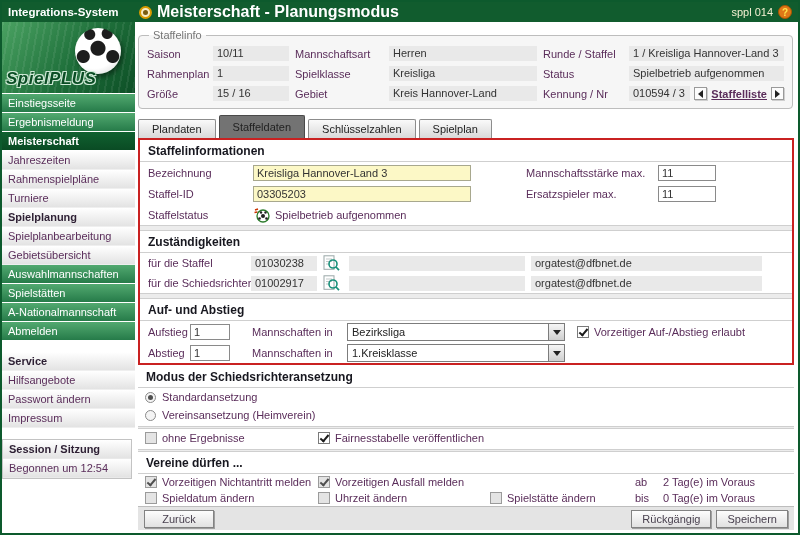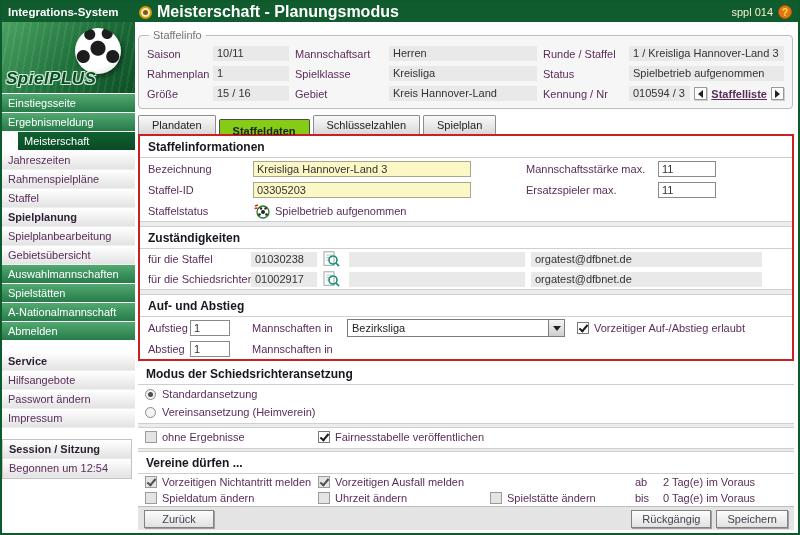--- a/index.html
+++ b/index.html
@@ -21,21 +21,21 @@
             radial-gradient(circle at 82% 62%, #1d1d1d 0 6px, transparent 7px),
             radial-gradient(circle at 32% 14%, #1d1d1d 0 5px, transparent 6px),
             radial-gradient(circle at 70% 12%, #1d1d1d 0 5px, transparent 6px),
             radial-gradient(circle at 42% 36%, #ffffff 0 60%, #cfcfcf 100%);
           box-shadow: 2px 3px 5px rgba(0,0,0,0.45); }
   .logo-text { position:absolute; left:4px; bottom:4px; font-style:italic; font-weight:bold; font-size:17px; letter-spacing:0.5px; color:#0b4e25;
                text-shadow:-1px -1px 0 #cfe9d6, 1px -1px 0 #cfe9d6, -1px 1px 0 #cfe9d6, 1px 1px 0 #cfe9d6; }
 
   .mi { height:19px; flex:none; line-height:18px; padding-left:6px; border-bottom:1px solid #fff; cursor:pointer; white-space:nowrap; overflow:hidden; }
   .mi-green { background:linear-gradient(#52a970,#267b49); color:#fff; }
-  .mi-active { background:linear-gradient(#106130,#0a4b24); color:#fff; font-weight:normal;margin-left:16px; }
+  .mi-active { background:linear-gradient(#106130,#0a4b24); color:#fff; font-weight:bold; }
   .mi-light { background:linear-gradient(#ffffff,#e3e3e3); color:#5a2d5a; border-bottom:1px solid #efefef; }
   .mi-bold  { background:linear-gradient(#ffffff,#e3e3e3); color:#2d1f33; font-weight:bold; border-bottom:1px solid #efefef; }
   .sb-gap { height:11px; flex:none; }
   .session-box { border:1px solid #c3c3c3; margin-right:3px; }
   .session-box .mi { border-bottom:1px solid #e9e9e9; }
 
   
   .main { flex:1; min-width:0; display:flex; flex-direction:column; background:#fff; }
   .main-header { height:20px; flex:none; background:#115c2e; display:flex; align-items:center; gap:5px; padding:0 6px 0 4px; }
   .main-header .title { color:#fff; font-weight:bold; font-size:16px; }
@@ -58,21 +58,21 @@
   .nav-btn { width:13px; height:13px; flex:none; border:1px solid #9a9a9a; background:#fcfcfc; box-shadow:1px 1px 0 #cfcfcf;
              display:inline-flex; align-items:center; justify-content:center; cursor:pointer; }
   .tri-l { width:0; height:0; border-top:4px solid transparent; border-bottom:4px solid transparent; border-right:5px solid #222; }
   .tri-r { width:0; height:0; border-top:4px solid transparent; border-bottom:4px solid transparent; border-left:5px solid #222; }
   .link { color:#5a2d5a; font-weight:bold; text-decoration:underline; cursor:pointer; white-space:nowrap; }
 
   
   .tabs { display:flex; gap:3px; margin:6px 0 0 1px; align-items:flex-end; height:23px; position:relative; z-index:2; }
   .tab { height:19px; line-height:18px; padding:0 13px; background:linear-gradient(#fafafa,#d9d9d9); border:1px solid #8c8c8c; border-bottom:none;
          border-radius:2px 2px 0 0; color:#222; cursor:pointer; }
-  .tab.active { height:15px; line-height:22px; background:#84cc16; font-weight:bold; border-color:#4a4a4a; }
+  .tab.active { height:23px; line-height:22px; background:#737373; font-weight:normal; border-color:#4a4a4a; }
 
   
   .redbox { border:2px solid #c92121; margin:0 1px; background:#fff; }
   .sec-title { font-weight:bold; font-size:12px; color:#17171f; padding:4px 8px 3px; border-bottom:1px solid #cfcfcf; }
   .sec-band { height:6px; background:#ececec; border-top:1px solid #cfcfcf; border-bottom:1px solid #cfcfcf; }
 
   .si-row { display:grid; grid-template-columns:105px 218px 55px 132px 62px; align-items:center; padding:2px 8px; height:21px; }
   .form-label { color:#5a2d5a; white-space:nowrap; }
   .inp-y { width:100%; height:16px; background:#fcf8c6; border:1px solid #a8a88e; padding:0 3px; font:11px "Liberation Sans","DejaVu Sans",sans-serif; color:#333; }
   .inp-w { width:58px; height:16px; background:#fff; border:1px solid #8a8a8a; padding:0 3px; font:11px "Liberation Sans","DejaVu Sans",sans-serif; color:#333; }
@@ -128,21 +128,21 @@
     <div class="sb-logo">
       <div class="grass"></div>
       <div class="ball"></div>
       <div class="logo-text">SpielPLUS</div>
     </div>
     <div class="mi mi-green">Einstiegsseite</div>
     <div class="mi mi-green">Ergebnismeldung</div>
     <div class="mi mi-active">Meisterschaft</div>
     <div class="mi mi-light">Jahreszeiten</div>
     <div class="mi mi-light">Rahmenspielpläne</div>
-    <div class="mi mi-light">Staffel</div>
+    <div class="mi mi-light">Turniere</div>
     <div class="mi mi-bold">Spielplanung</div>
     <div class="mi mi-light">Spielplanbearbeitung</div>
     <div class="mi mi-light">Gebietsübersicht</div>
     <div class="mi mi-green">Auswahlmannschaften</div>
     <div class="mi mi-green">Spielstätten</div>
     <div class="mi mi-green">A-Nationalmannschaft</div>
     <div class="mi mi-green">Abmelden</div>
     <div class="sb-gap"></div>
     <div class="mi mi-bold">Service</div>
     <div class="mi mi-light">Hilfsangebote</div>
@@ -290,20 +290,26 @@
           <span class="check-item" style="margin-left:12px">
             <span class="cb on"></span>
             <span>Vorzeitiger Auf-/Abstieg erlaubt</span>
           </span>
         </div>
 
         <div class="aa-row">
           <span class="form-label">Abstieg</span>
           <input class="inp-s" type="text" value="1" style="">
           <span class="form-label">Mannschaften in</span>
+          <span class="select">
+            <span class="txt">1.Kreisklasse</span>
+            <span class="arr">
+                <span class="tri-d"></span>
+              </span>
+          </span>
           <span></span>
         </div>
       </div>
 
       <div style="height:4px"></div>
       <div class="sec-title" style="margin:0 1px">Modus der Schiedsrichteransetzung</div>
       <div class="radio-row">
         <span class="rb on"></span>
         <span class="form-label">Standardansetzung</span>
       </div>

